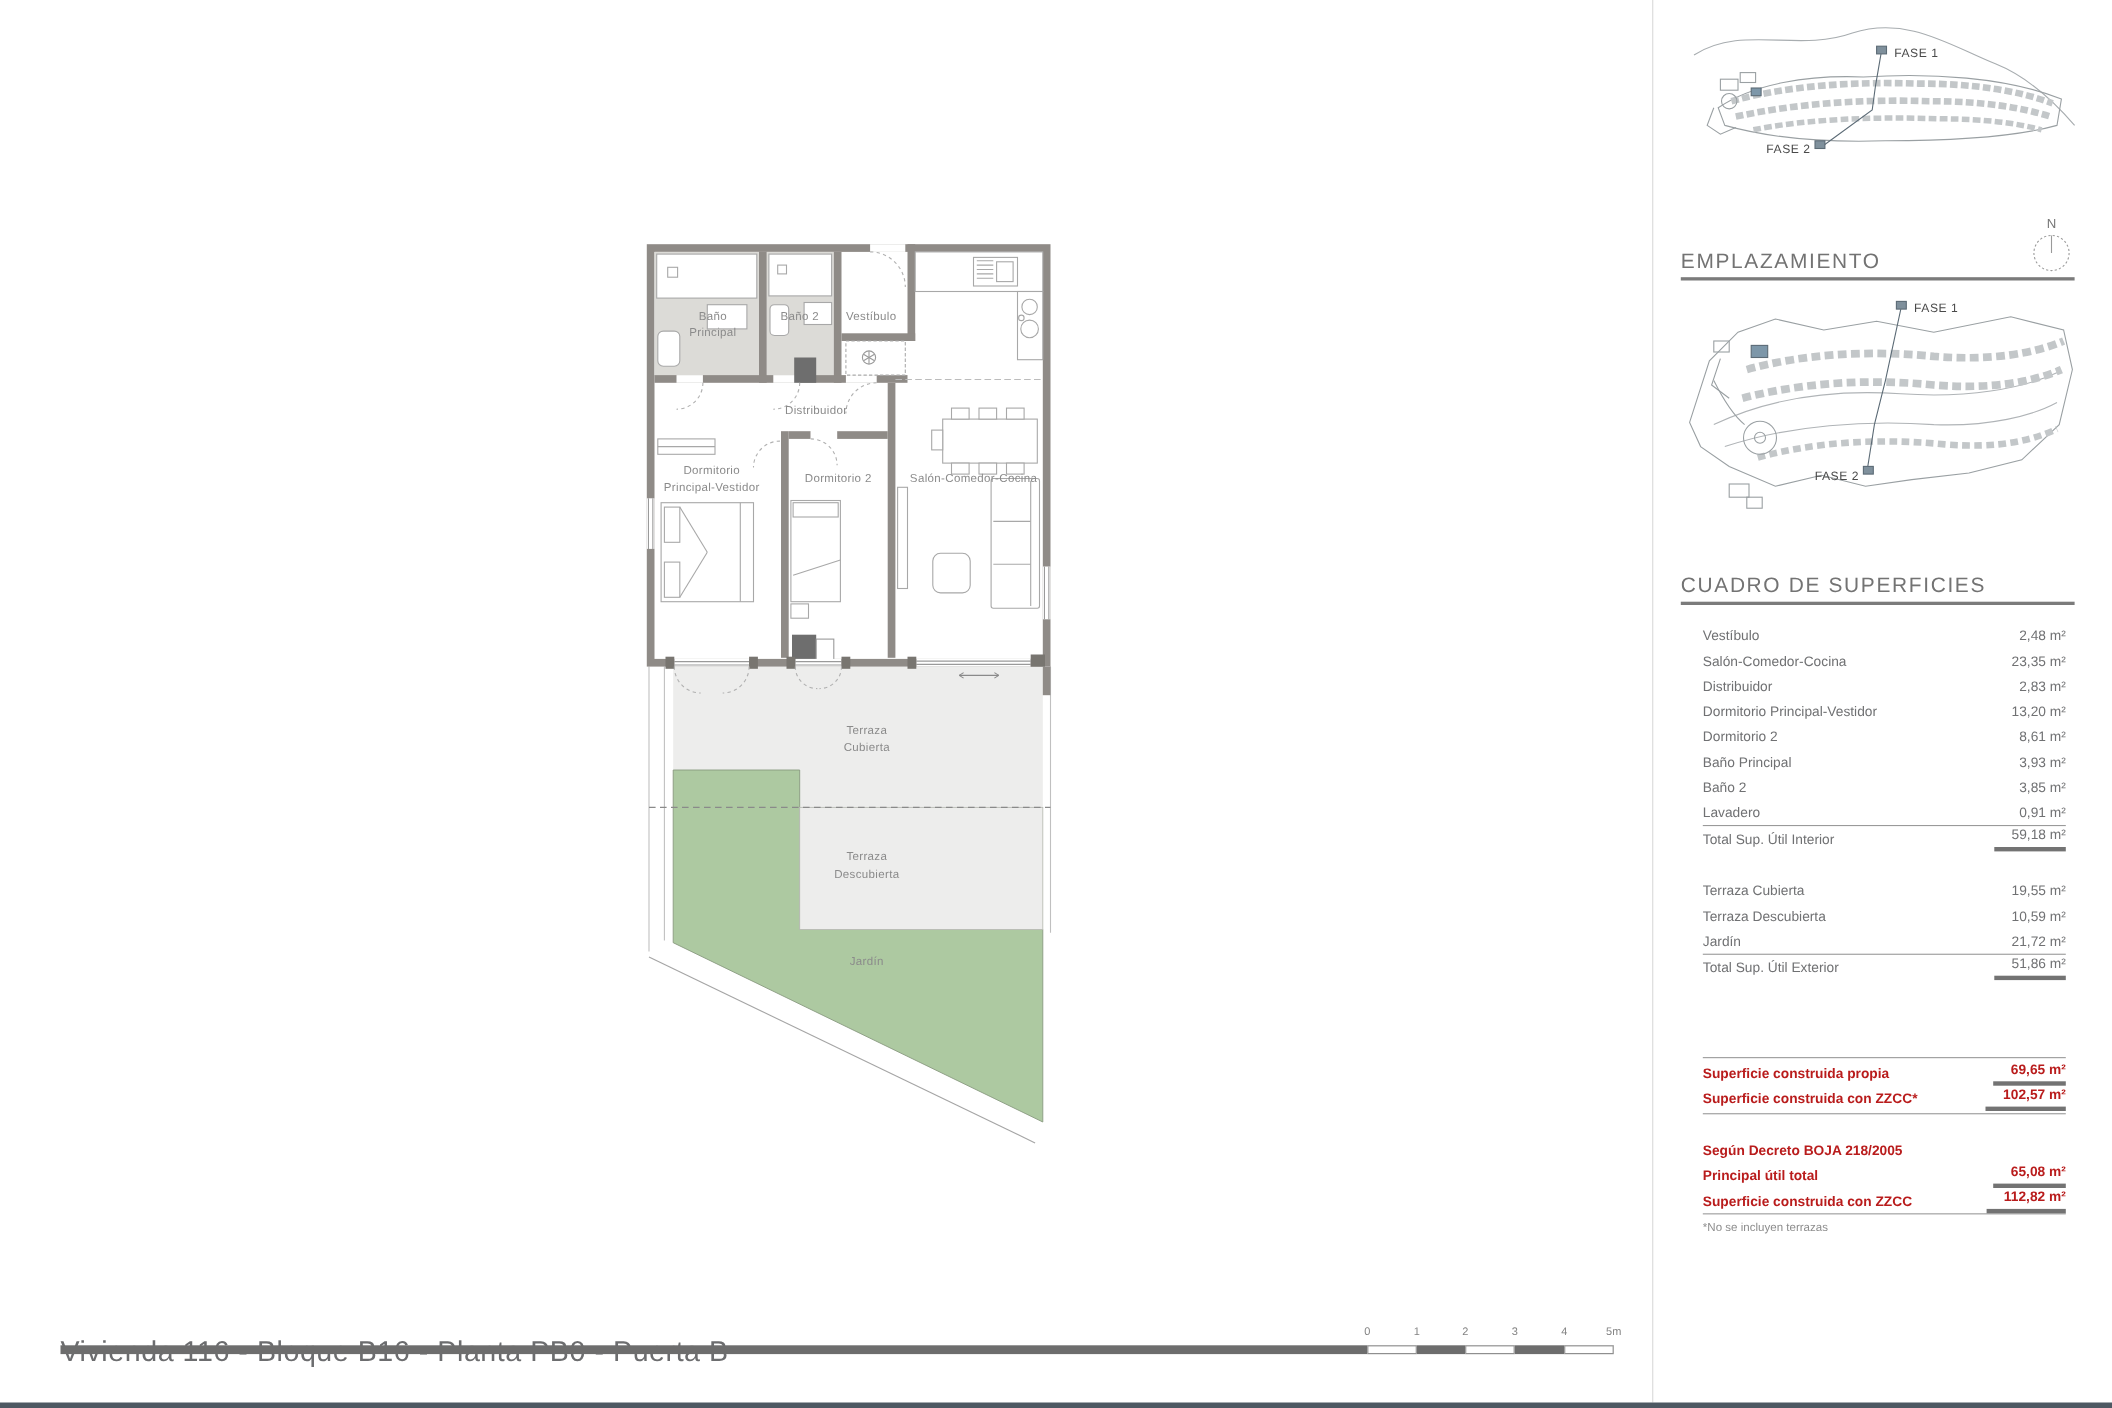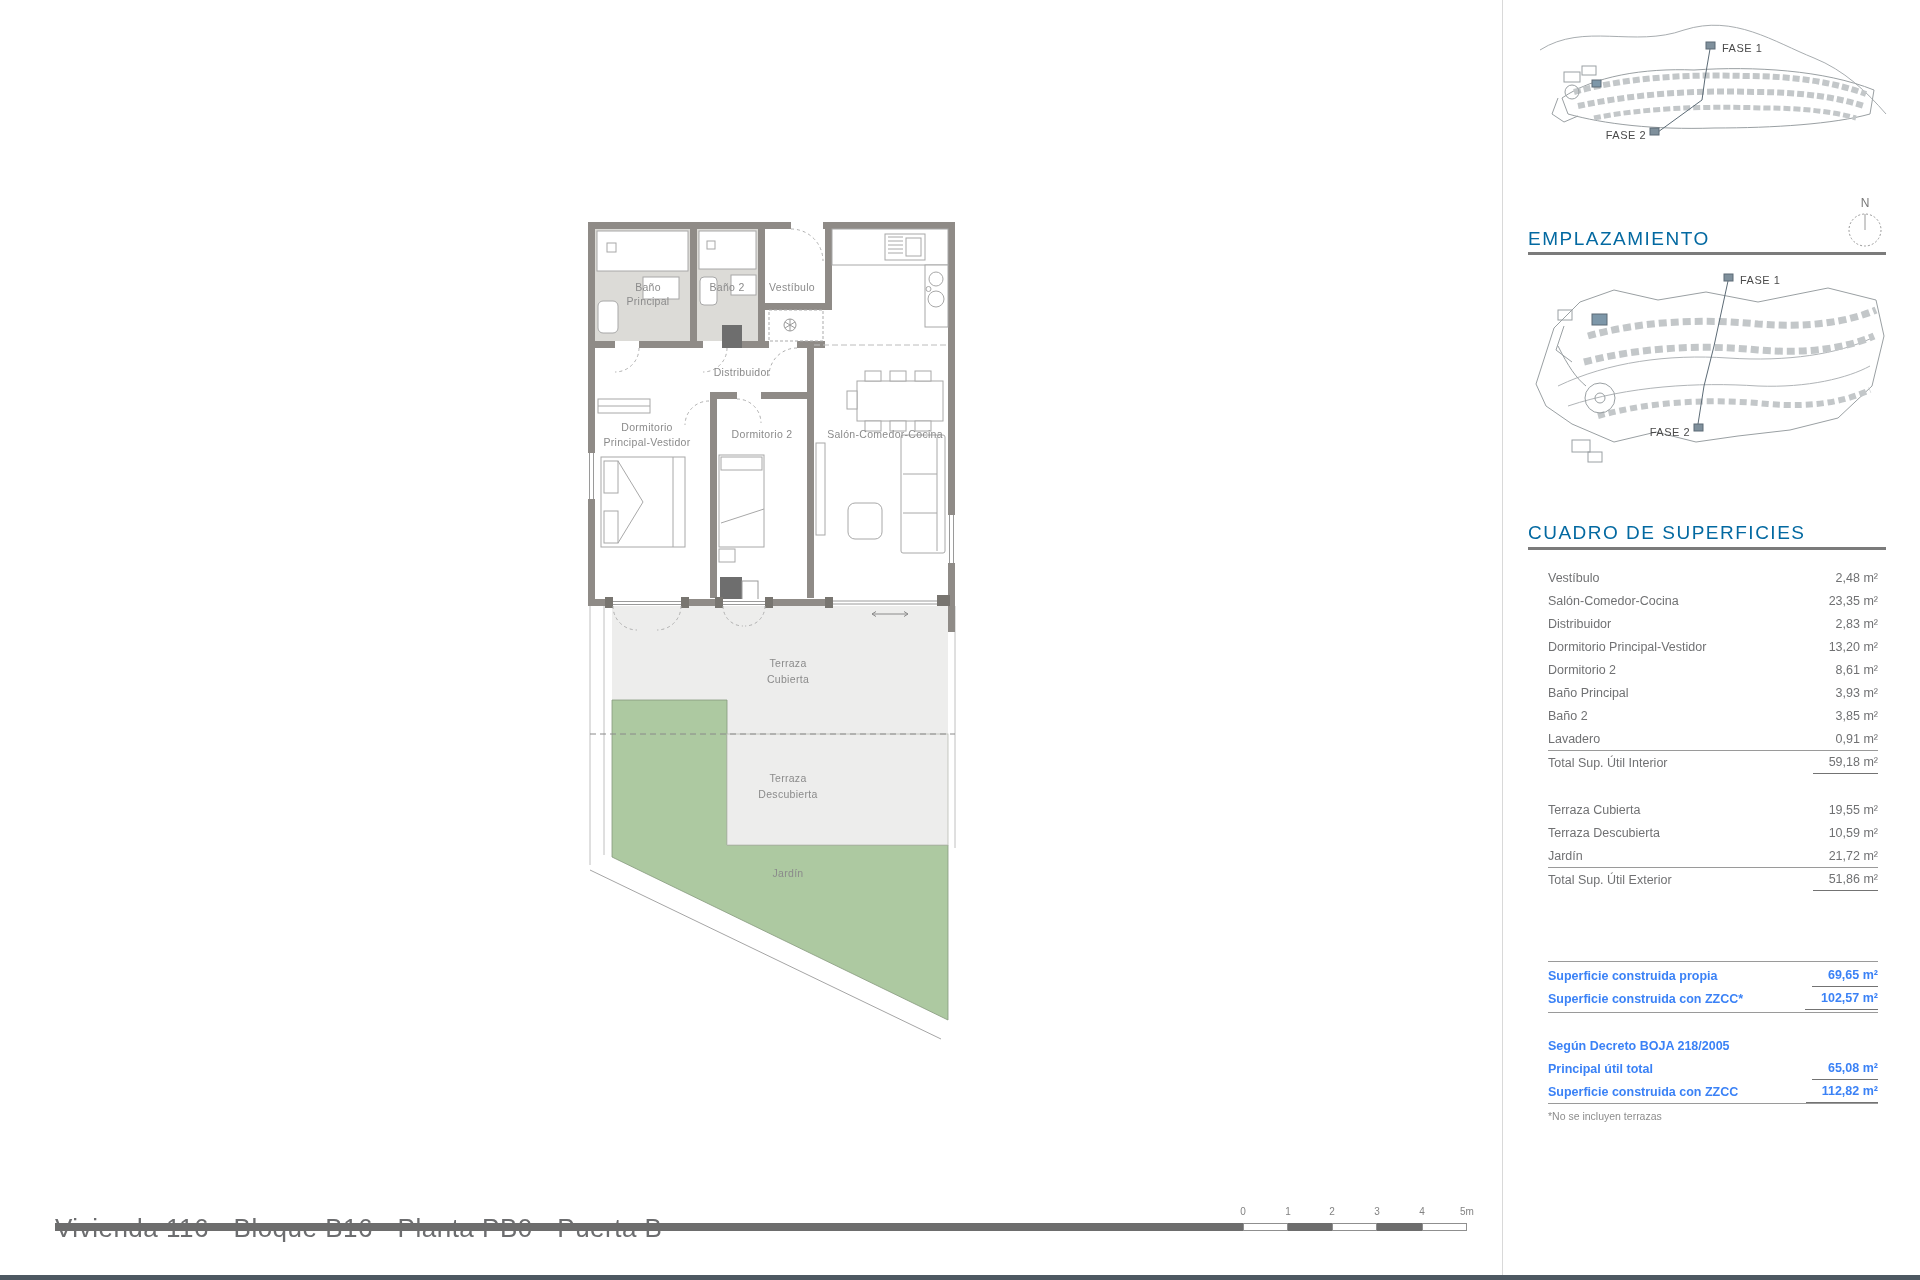--- a/index.html
+++ b/index.html
@@ -1,29 +1,29 @@
 <!DOCTYPE html>
 <html><head>
 <meta charset="utf-8">
 <style>
   html,body{margin:0;padding:0;background:#ffffff;}
   .page{position:relative;width:1920px;height:1280px;background:#fff;overflow:hidden;
         font-family:"Liberation Sans", sans-serif;color:#6a6a6a;}
   .abs{position:absolute;}
   
   .divider{left:1502px;top:0;width:1px;height:1275px;background:#d9d9d9;}
-  .side-head{font-size:19px;letter-spacing:1.5px;color:#0369a1;}
+  .side-head{font-size:19px;letter-spacing:1.5px;color:#737373;}
   .side-rule{height:3px;background:#7b7b7b;}
   
   .tbl{left:1548px;width:330px;font-size:12.5px;color:#707173;}
   .trow{display:flex;justify-content:space-between;align-items:flex-end;height:23px;line-height:21px;}
   .trow .val{text-align:right;}
   .total{border-top:1px solid #9a9a9a;}
-  .total .val,.bold .val{border-bottom:1px solid #737373;padding-left:16px;margin-top:44px;}
-  .bold{font-weight:bold;color:#3b82f6;}
+  .total .val,.bold .val{border-bottom:4px solid #737373;padding-left:16px;margin-top:44px;}
+  .bold{font-weight:bold;color:#b91c1c;}
   .blk-top{border-top:1px solid #9a9a9a;}
   .blk-bot{border-bottom:1px solid #9a9a9a;}
   .footnote{font-size:10.5px;color:#8d8d8d;margin-top:6px;}
   
   .title{left:55px;top:1189px;font-size:26px;letter-spacing:.5px;color:#6c6d6f;margin-top:24px;}
   .bigbar{left:55px;top:1223px;width:1412px;height:8px;background:#6d6d6d;}
   .seg{position:absolute;top:0;height:8px;width:45px;background:#fff;box-sizing:border-box;border:1px solid #8f8f8f;}
   .tick{position:absolute;top:1206px;width:26px;text-align:center;font-size:10px;color:#838383;}
   .disc{left:55px;top:1238px;width:1428px;font-size:11.5px;line-height:15px;color:#909090;}
   .disc div{text-align:justify;text-align-last:justify;white-space:normal;}

